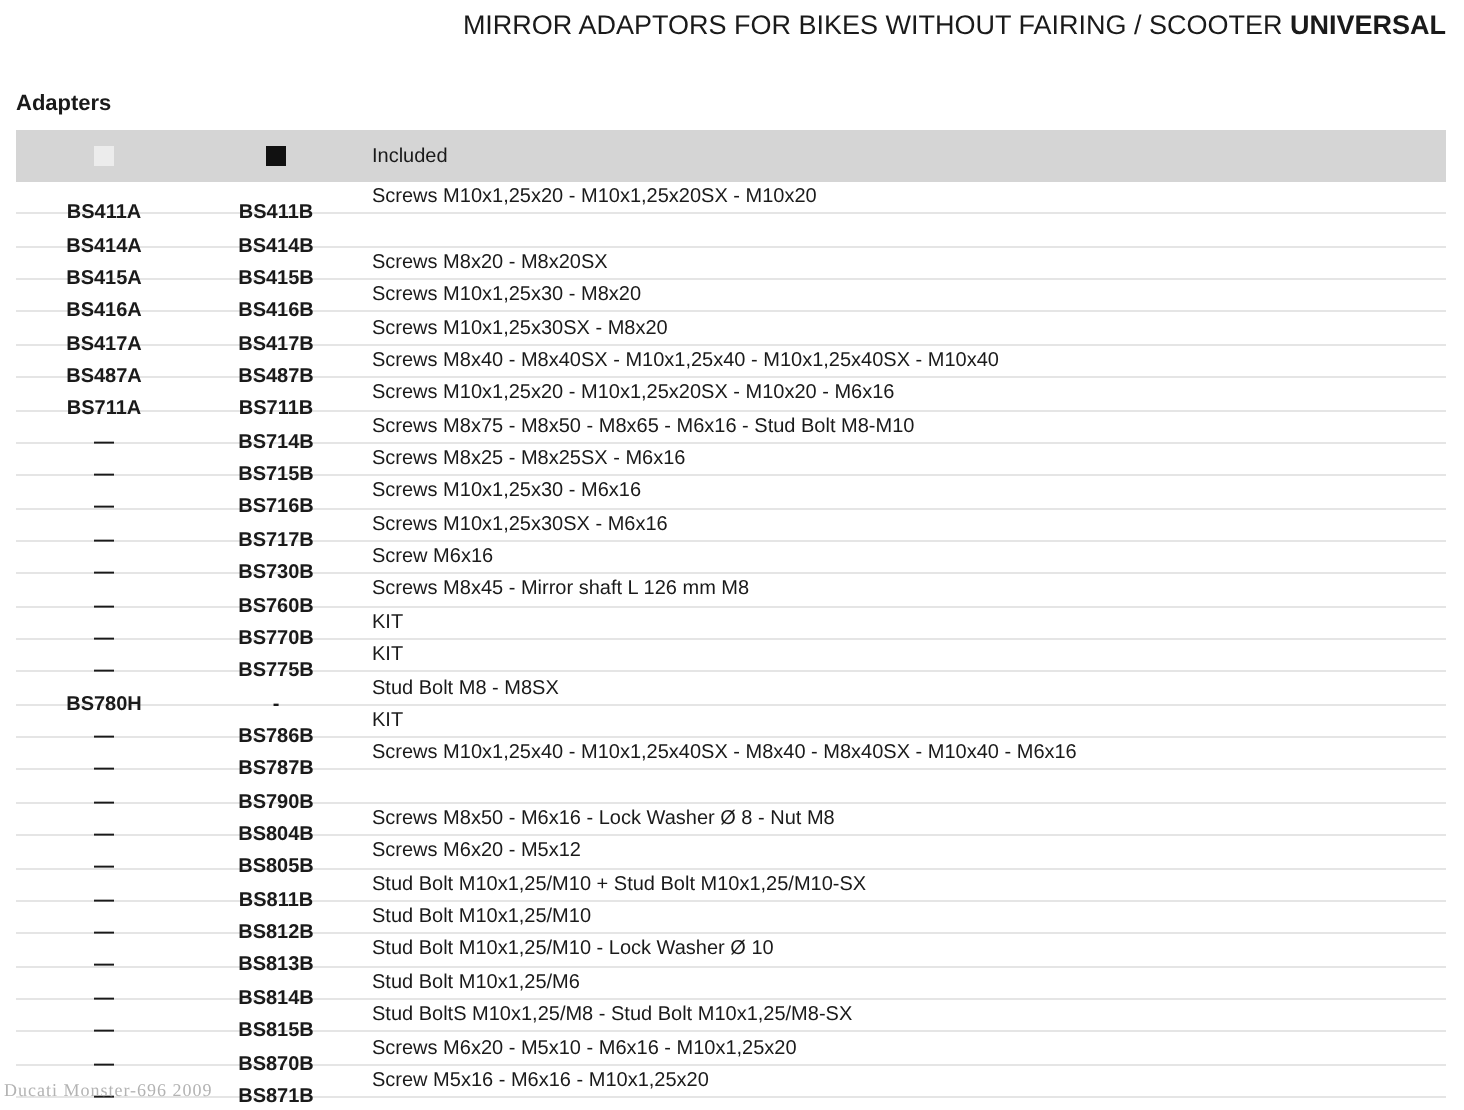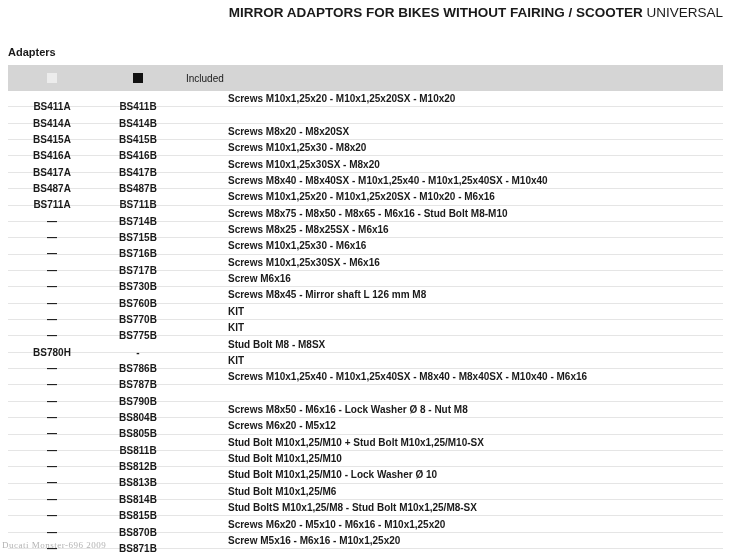--- a/index.html
+++ b/index.html
@@ -11,22 +11,22 @@
   }
   .page{width:732px;height:555px;position:relative;}
 
   .title{
     position:absolute;top:5px;left:0;right:9px;
     text-align:right;
     font-size:13.5px;line-height:15px;
     color:#1a1a1a;
     white-space:nowrap;
   }
-  .title .title-main{font-weight:bold;}
-  .title .title-emph{font-weight:normal;text-align:right;}
+  .title .title-main{font-weight:normal;}
+  .title .title-emph{font-weight:bold;text-align:right;}
 
   .section-label{
     position:absolute;top:46px;left:8px;
     font-size:11px;font-weight:bold;color:#1a1a1a;
   }
 
   .table{
     position:absolute;top:65px;left:8px;width:715px;
   }
   .t-header{
@@ -43,21 +43,21 @@
   .swatch-black{background:var(--swatch_black,#111111);}
 
   .t-row{
     height:16.36px;box-sizing:border-box;
     border-bottom:1px solid var(--row_border,#e5e5e5);
     display:flex;align-items:center;
     font-size:10px;color:#1a1a1a;
     white-space:nowrap;
   }
   .code{font-weight:bold;margin-top:16px;}
-  .desc{font-weight:bold;overflow:hidden;margin-left:42px;}
+  .desc{font-weight:normal;overflow:hidden;}
 
   .watermark{
     position:absolute;left:2px;top:540px;
     font-family:Liberation Serif, serif;
     font-size:9px;color:var(--watermark,#b3b3b3);
     letter-spacing:0.5px;
   }
 </style>
 </head>
 <body style="--header_bg: #d5d5d5; --row_border: #e5e5e5; --swatch_white: #ececec; --swatch_black: #111111; --text: #1a1a1a; --watermark: #b3b3b3;">

